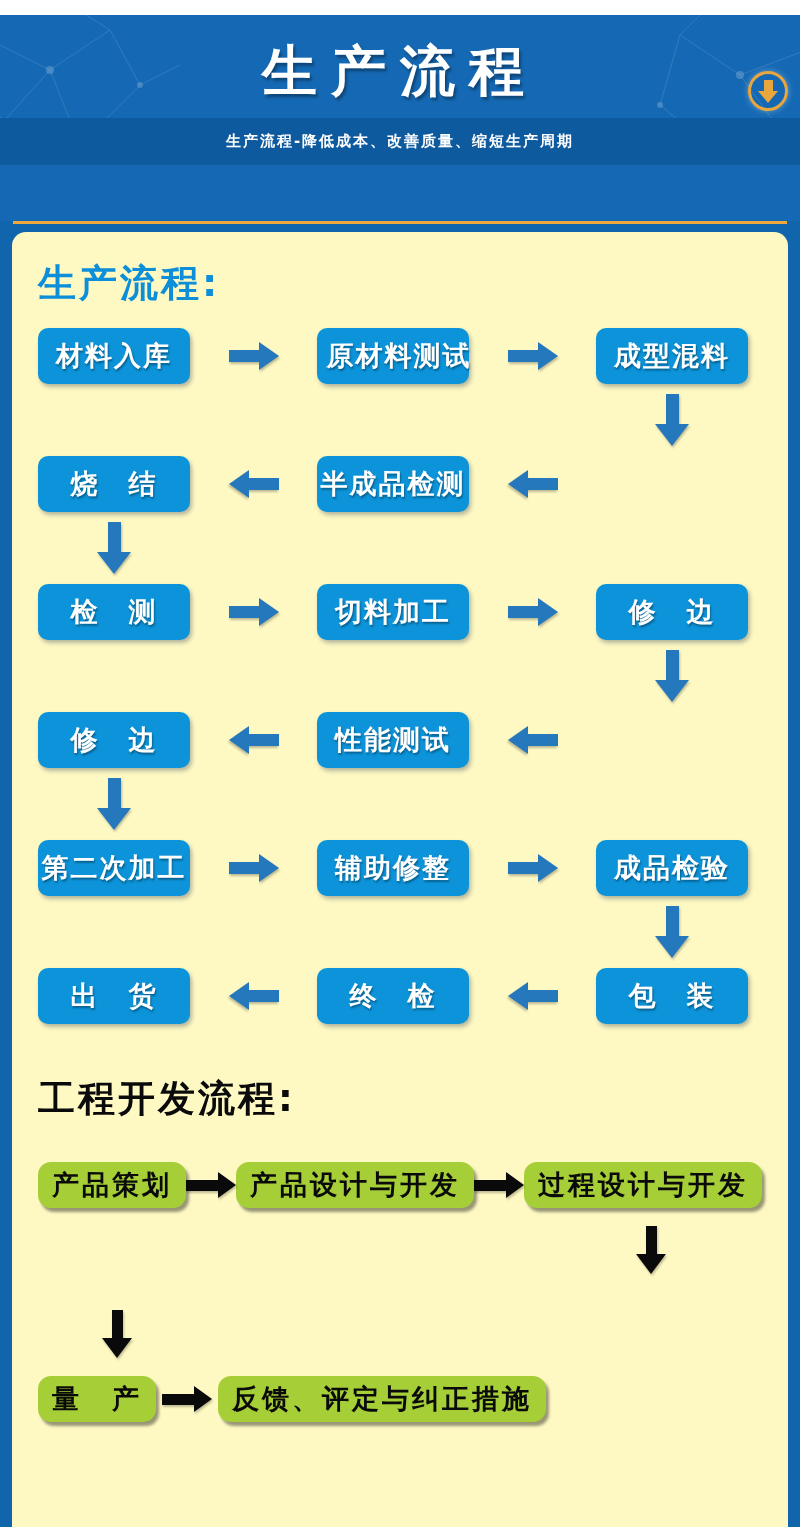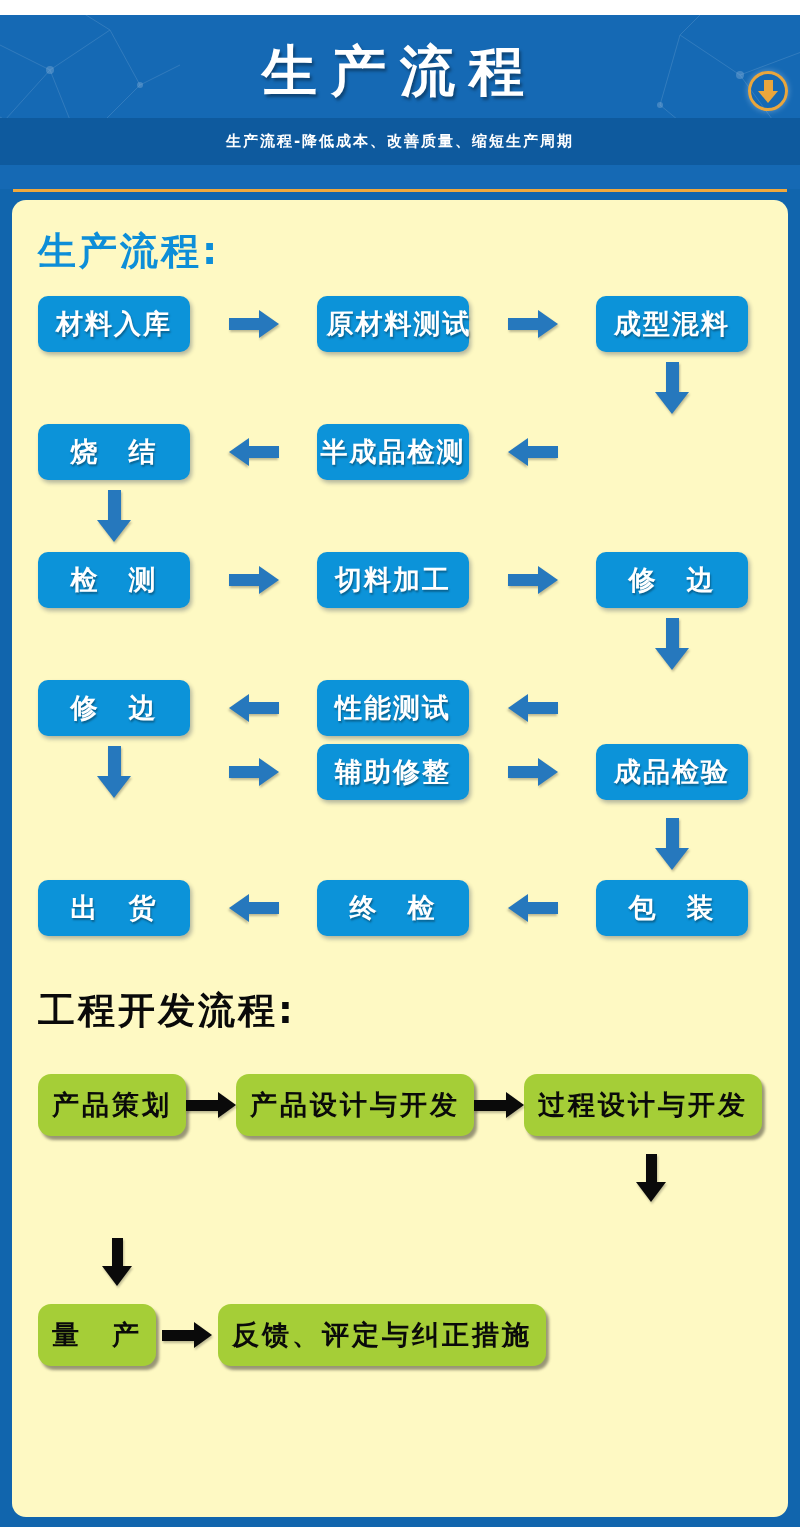--- a/index.html
+++ b/index.html
@@ -9,21 +9,21 @@
     background:#1165ad;
     font-family:"DejaVu Sans","Liberation Sans",sans-serif;
     overflow:hidden;
     position:relative;
   }
   .top-strip { height:15px; background:#ffffff; }
 
   
   .header {
     position:relative;
-    height:174px;
+    height:206px;
     background:#1569b4;
     overflow:hidden;
   }
   .net-pattern { position:absolute; top:0; opacity:.55; pointer-events:none; }
   .net-left { left:-10px; }
   .net-right { right:-10px; }
   .page-title {
     position:relative;
     text-align:center;
     margin-top:20px;
@@ -120,21 +120,21 @@
   .v-arrow .shaft { width:13px; height:30px; background:var(--c); }
   .v-arrow .head  { width:0; height:0;
                     border-top:22px solid var(--c);
                     border-left:17px solid transparent;
                     border-right:17px solid transparent; }
 
   
   .g-flow { margin-top:38px; --c:#0a0a0a; }
   .g-row { display:flex; align-items:center; }
   .g-box {
-    height:62px;
+    height:46px;
     background:#a5ce37;
     border-radius:13px;
     color:#0a0a0a;
     font-size:27px; font-weight:bold;
     letter-spacing:3px;
     display:flex; align-items:center; justify-content:center;
     padding:0 14px;
     box-shadow:3px 4px 3px rgba(0,0,0,.40);
     white-space:nowrap;
   }
@@ -245,20 +245,21 @@
       </div>
       <div class="box" style="grid-column: 3;">性能测试</div>
       <div class="h-arrow left" style="grid-column: 4;">
         <div class="shaft"></div>
         <div class="head"></div>
       </div>
       <div class="v-arrow" style="grid-column: 1;">
         <div class="shaft"></div>
         <div class="head"></div>
       </div>
+      <div class="box" style="grid-column: 1;">第二次加工</div>
       <div class="h-arrow" style="grid-column: 2;">
         <div class="shaft"></div>
         <div class="head"></div>
       </div>
       <div class="box" style="grid-column: 3;">辅助修整</div>
       <div class="h-arrow" style="grid-column: 4;">
         <div class="shaft"></div>
         <div class="head"></div>
       </div>
       <div class="box" style="grid-column: 5;">成品检验</div>

